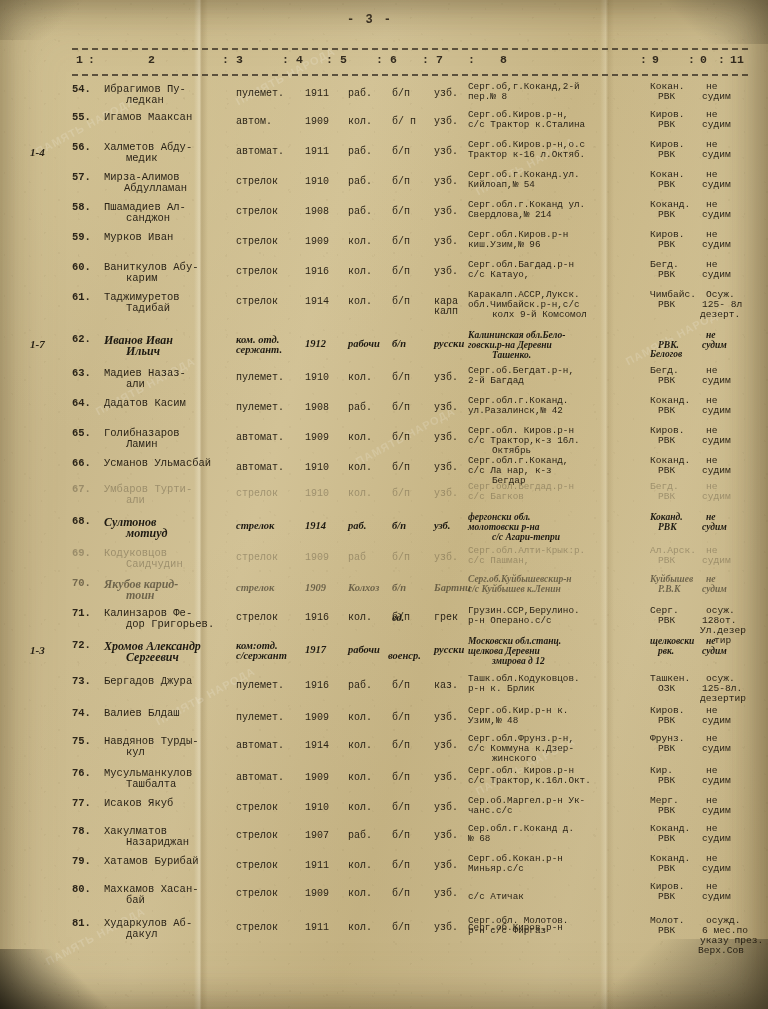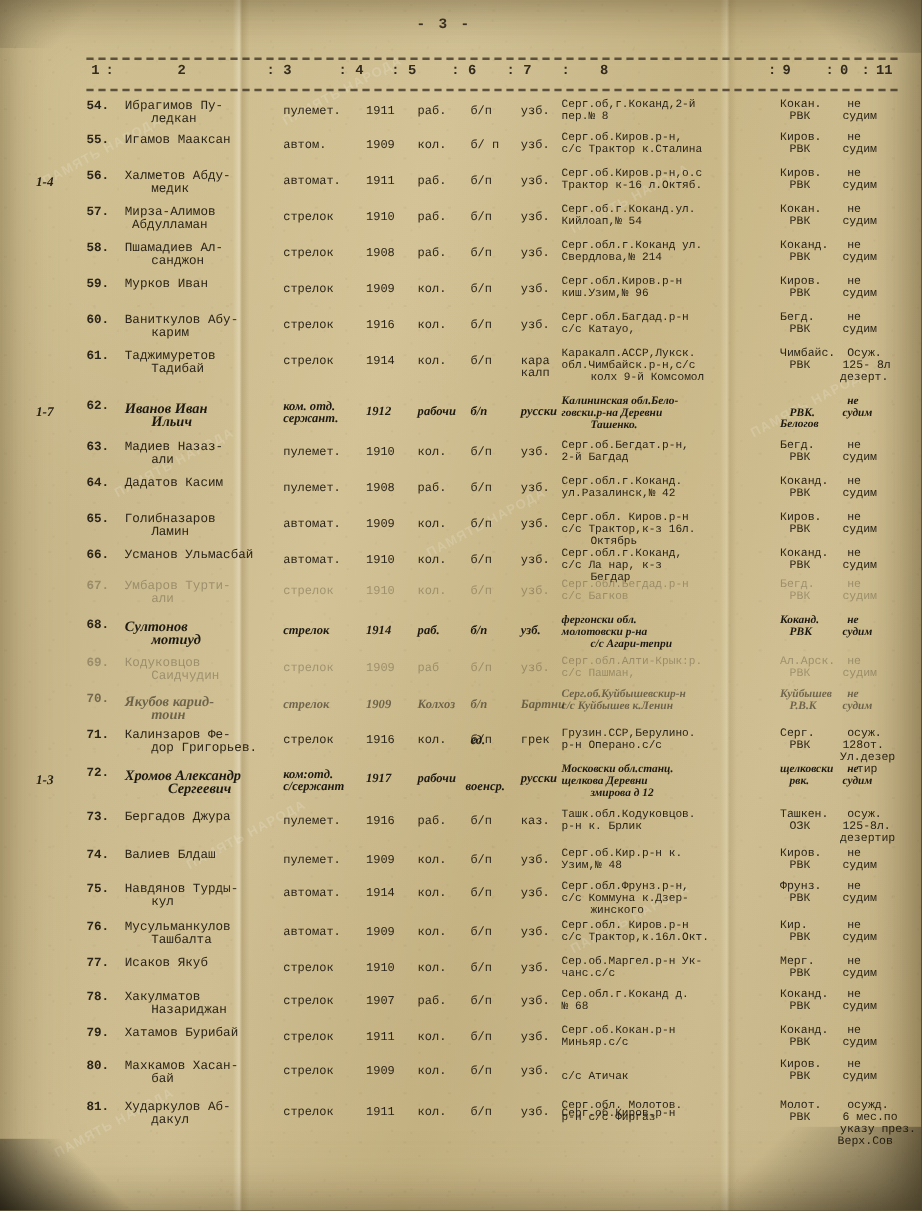--- a/index.html
+++ b/index.html
@@ -154,21 +154,21 @@
       <div class="tw r-cell" style="left: 392px; top: 146px;">б/п</div>
       <div class="tw r-cell" style="left: 434px; top: 146px;">узб.</div>
       <div class="tw r-addr" style="left: 468px; top: 140px;">Серг.об.Киров.р-н,о.с</div>
       <div class="tw r-addr" style="left: 468px; top: 150px;">Трактор к-16 л.Октяб.</div>
       <div class="tw r-rvk" style="left: 650px; top: 140px;">Киров.</div>
       <div class="tw r-rvk" style="left: 658px; top: 150px;">РВК</div>
       <div class="tw r-rvk" style="left: 706px; top: 140px;">не</div>
       <div class="tw r-rvk" style="left: 702px; top: 150px;">судим</div>
       <div class="tw r-num" style="left: 72px; top: 172px;">57.</div>
       <div class="tw r-name" style="left: 104px; top: 172px;">Мирза-Алимов</div>
-      <div class="tw r-name" style="left: 110px; top: 183px; text-align: right;">Абдулламан</div>
+      <div class="tw r-name" style="left: 124px; top: 183px; text-align: right;">Абдулламан</div>
       <div class="tw r-cell" style="left: 236px; top: 176px;">стрелок</div>
       <div class="tw r-cell" style="left: 305px; top: 176px;">1910</div>
       <div class="tw r-cell" style="left: 348px; top: 176px;">раб.</div>
       <div class="tw r-cell" style="left: 392px; top: 176px;">б/п</div>
       <div class="tw r-cell" style="left: 434px; top: 176px;">узб.</div>
       <div class="tw r-addr" style="left: 468px; top: 170px;">Серг.об.г.Коканд.ул.</div>
       <div class="tw r-addr" style="left: 468px; top: 180px;">Кийлоап,№ 54</div>
       <div class="tw r-rvk" style="left: 650px; top: 170px;">Кокан.</div>
       <div class="tw r-rvk" style="left: 658px; top: 180px;">РВК</div>
       <div class="tw r-rvk" style="left: 706px; top: 170px;">не</div>
@@ -373,21 +373,21 @@
       <div class="tw r-addr" style="left: 468px; top: 616px;">р-н Операно.с/с</div>
       <div class="tw r-rvk" style="left: 650px; top: 606px;">Серг.</div>
       <div class="tw r-rvk" style="left: 658px; top: 616px;">РВК</div>
       <div class="tw r-rvk" style="left: 706px; top: 606px;">осуж.</div>
       <div class="tw r-rvk" style="left: 702px; top: 616px;">128от.</div>
       <div class="tw r-rvk" style="left: 700px; top: 626px; font-family: Liberation Mono, monospace;">Ул.дезер</div>
       <div class="tw r-rvk" style="left: 714px; top: 636px;">тир</div>
       <div class="hw margin-note" style="left: 30px; top: 644px;">1-3</div>
       <div class="tw r-num" style="left: 72px; top: 640px;">72.</div>
       <div class="hw hwname" style="left: 104px; top: 640px;">Хромов Александр</div>
-      <div class="hw hwname" style="left: 126px; top: 651px; margin-left: 14px;">Сергеевич</div>
+      <div class="hw hwname" style="left: 126px; top: 651px;">Сергеевич</div>
       <div class="hw hwcell" style="left: 236px; top: 640px;">ком:отд.</div>
       <div class="hw hwcell" style="left: 236px; top: 650px;">с/сержант</div>
       <div class="hw hwcell" style="left: 305px; top: 644px;">1917</div>
       <div class="hw hwcell" style="left: 348px; top: 644px;">рабочи</div>
       <div class="hw hwcell" style="left: 392px; top: 612px;">ед.</div>
       <div class="hw hwcell" style="left: 388px; top: 650px;">военср.</div>
       <div class="hw hwcell" style="left: 434px; top: 644px;">русски</div>
       <div class="hw hwaddr" style="left: 468px; top: 636px;">Московски обл.станц.</div>
       <div class="hw hwaddr" style="left: 468px; top: 646px;">щелкова Деревни</div>
       <div class="hw hwaddr" style="left: 492px; top: 656px;">змирова д 12</div>

